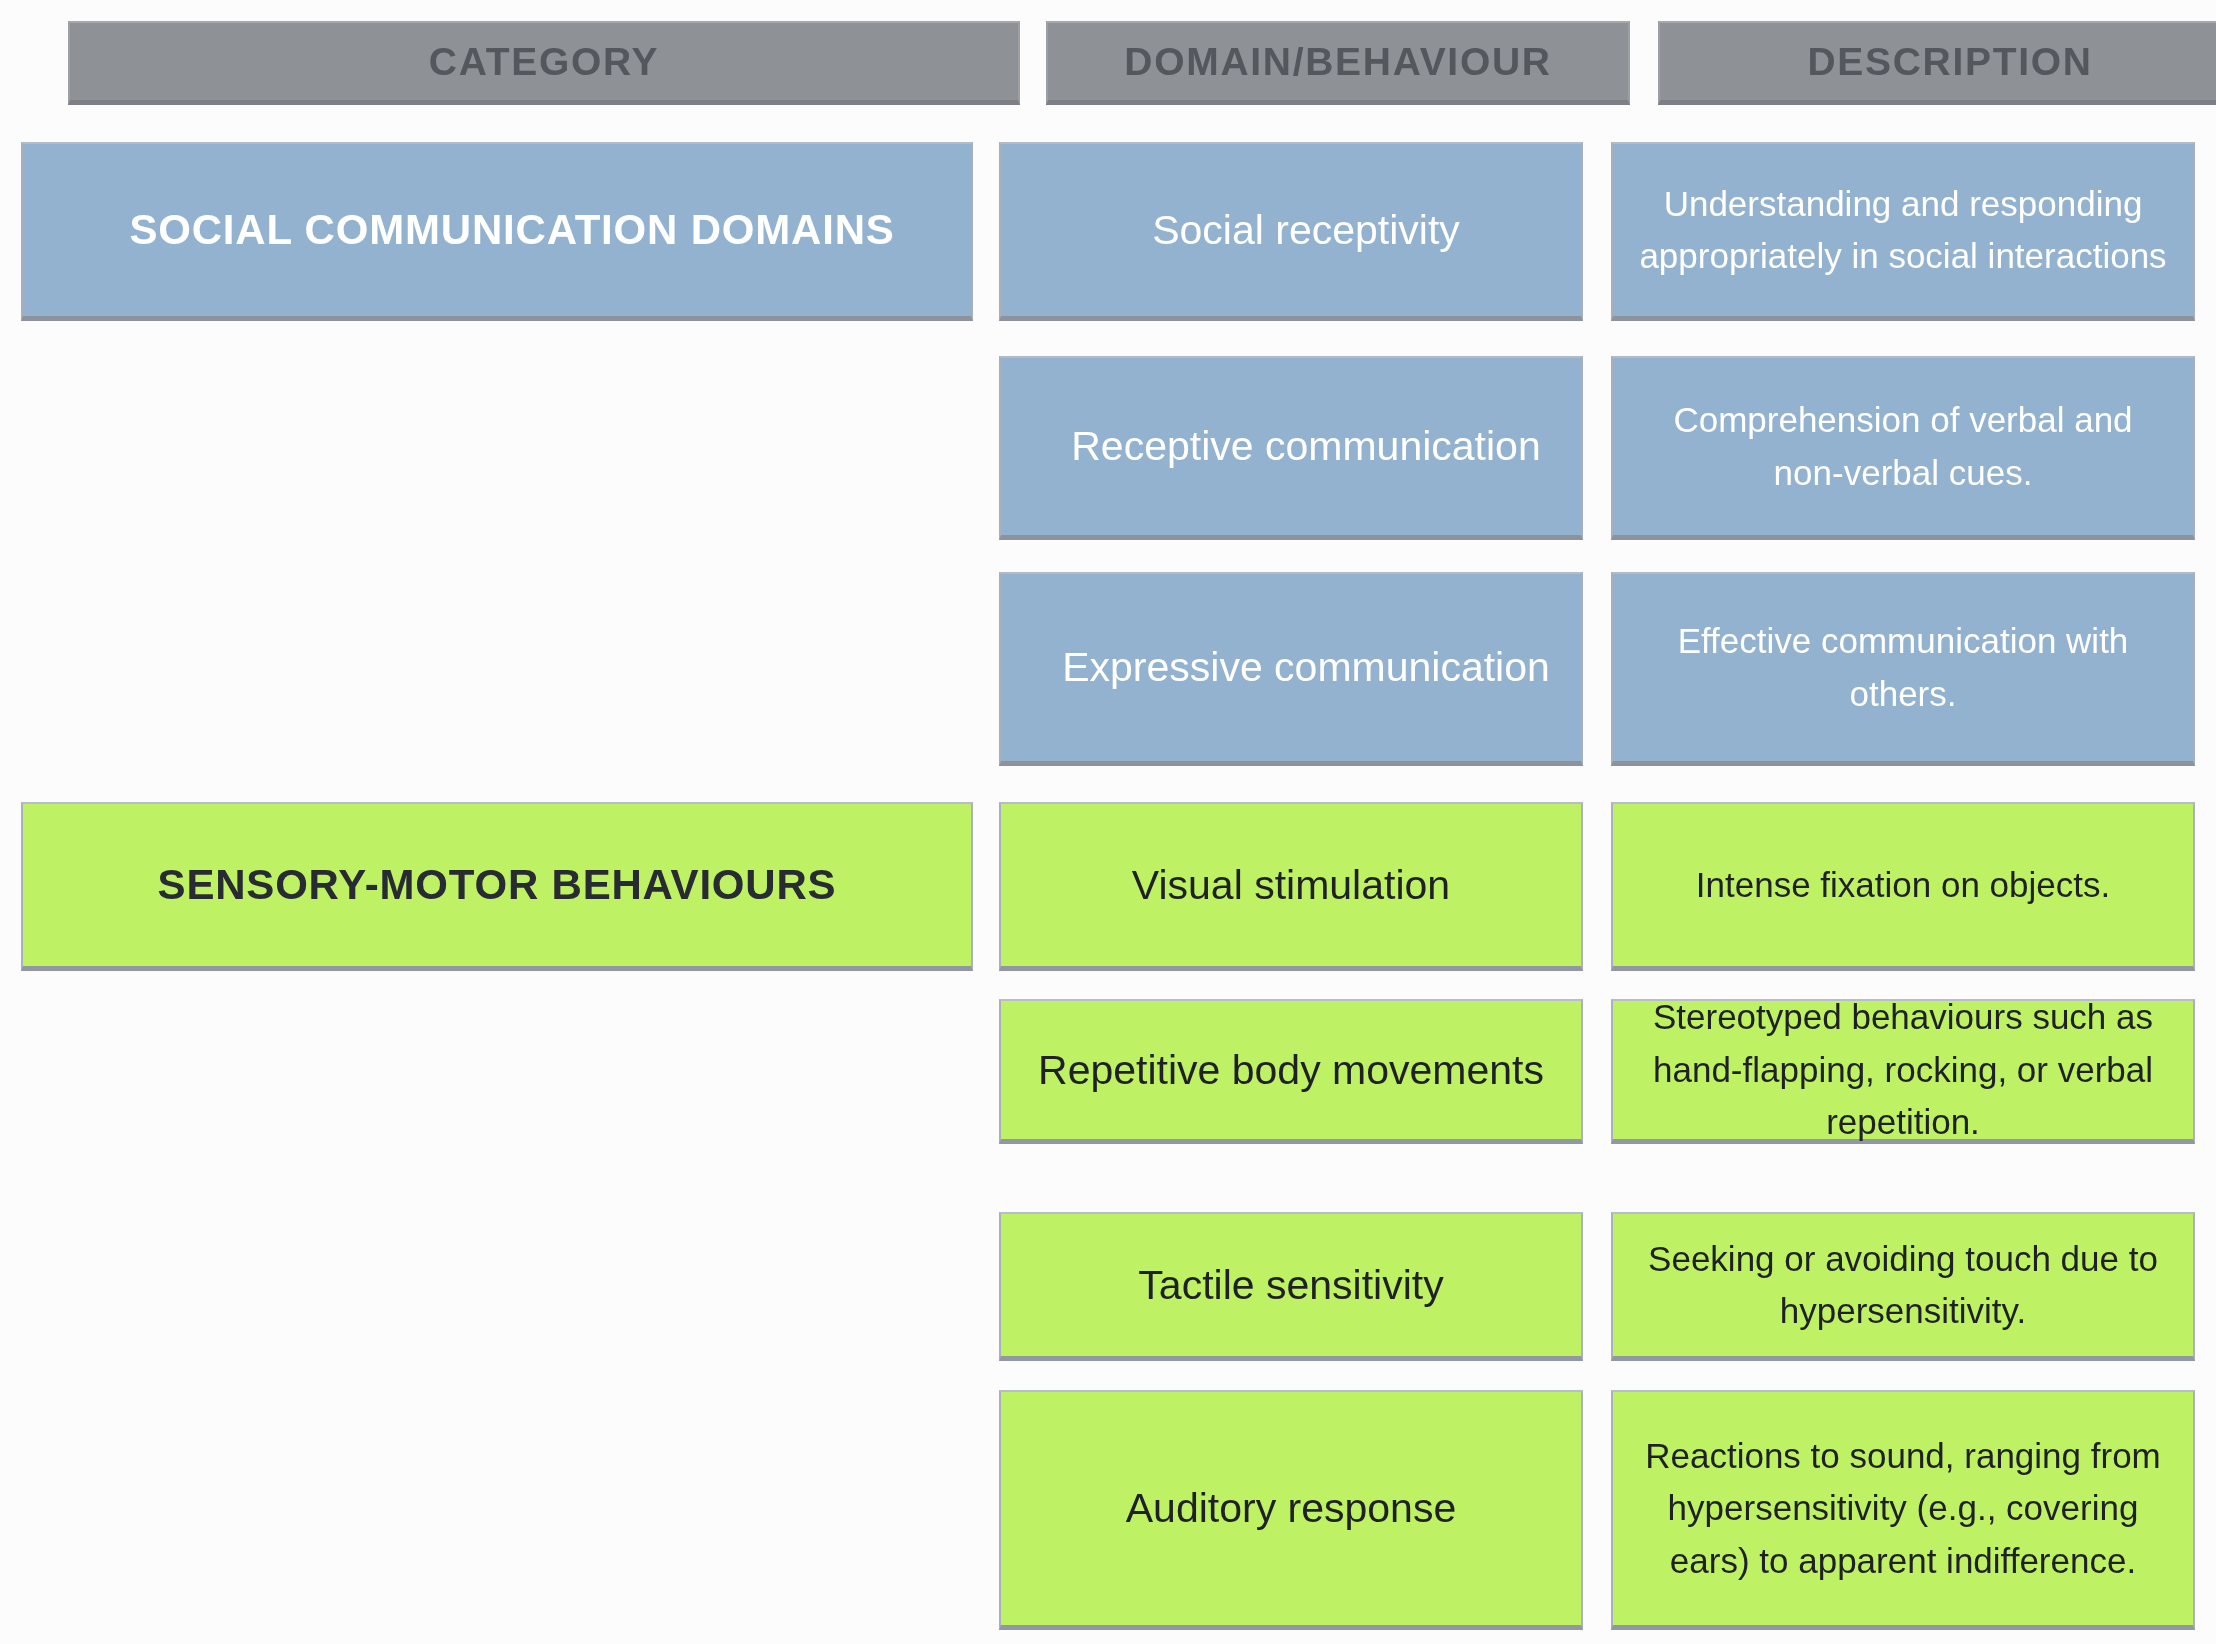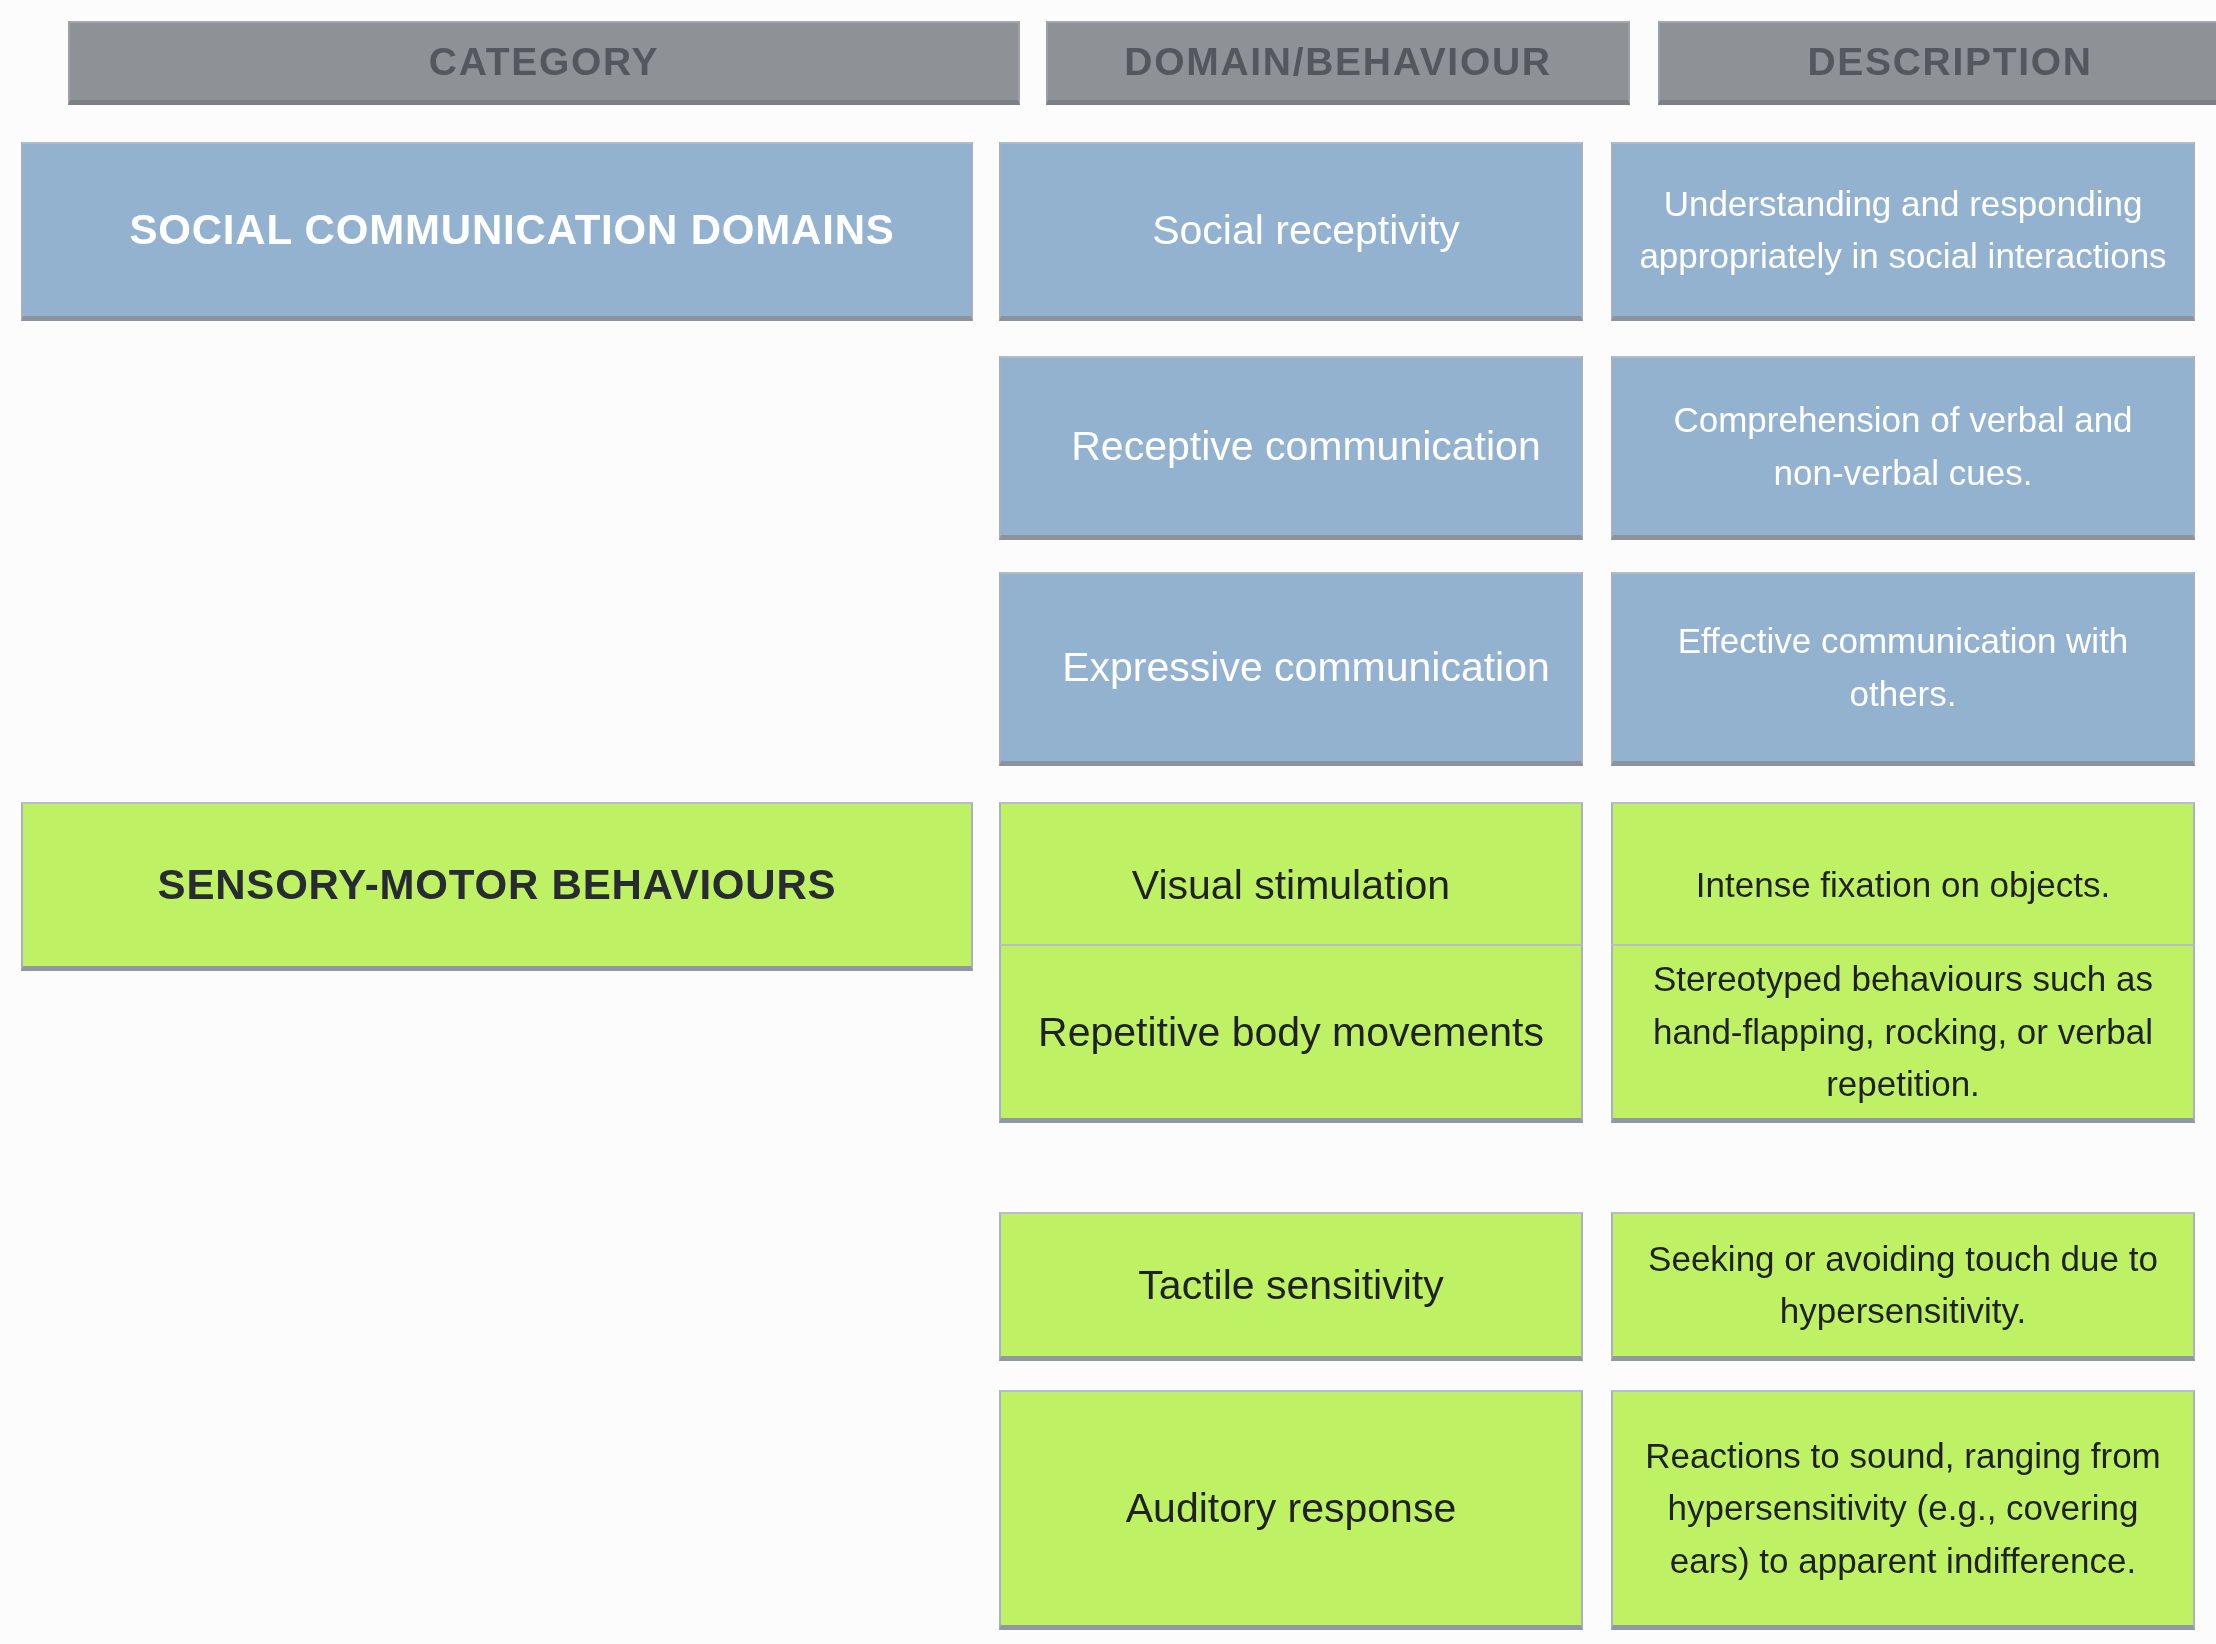--- a/index.html
+++ b/index.html
@@ -71,21 +71,21 @@
   
   .col-cat  { left: 21px;   width: 952px; }
   .col-dom  { left: 999px; width: 584px;  }
   .col-desc { left: 1611px; width: 584px;  }
   
   .row-hdr { top: 21px;   height: 84px; margin-left: 47px; }
   .row-1   { top: 142px;  height: 179px; }
   .row-2   { top: 356px;  height: 184px; }
   .row-3   { top: 572px;  height: 194px; }
   .row-4   { top: 802px;  height: 169px; }
-  .row-5   { top: 944px; height: 179px; }
+  .row-5   { top: 999px; height: 145px; }
   .row-6   { top: 1212px; height: 149px; }
   .row-7   { top: 1390px; height: 240px; }
 </style>
 </head>
 <body>
 
 <div id="canvas">
 
   <div class="box hdr col-cat row-hdr">CATEGORY</div>
   <div class="box hdr col-dom row-hdr">DOMAIN/BEHAVIOUR</div>

